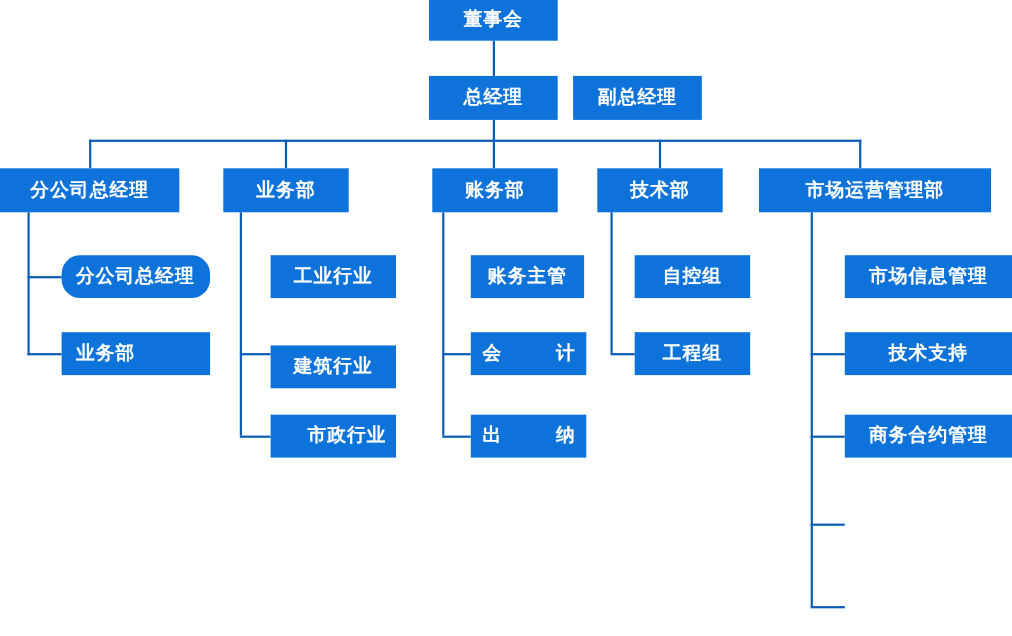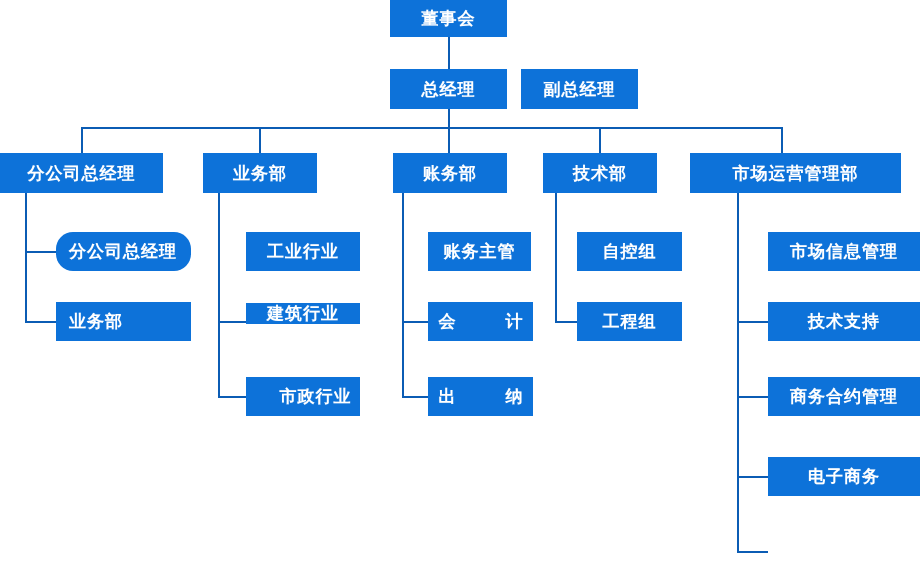--- a/index.html
+++ b/index.html
@@ -65,21 +65,21 @@
   <div class="hline" style="left:25px;top:321px;width:31px;"></div>
 
   <div class="node left" style="left:56px;top:232px;width:135px;height:39px;border-radius:17px;">分公司总经理</div>
   <div class="node left" style="left:56px;top:302px;width:135px;height:39px;">业务部</div>
 
   <div class="vline" style="left:218px;top:193px;height:203px;"></div>
   <div class="hline" style="left:218px;top:321px;width:28px;"></div>
   <div class="hline" style="left:218px;top:396px;width:28px;"></div>
 
   <div class="node" style="left:246px;top:232px;width:114px;height:39px;">工业行业</div>
-  <div class="node" style="left:246px;top:303px;width:114px;height:21px;">建筑行业</div>
+  <div class="node" style="left:246px;top:314px;width:114px;height:39px;">建筑行业</div>
   <div class="node" style="left:246px;top:377px;width:114px;height:39px;padding-left:25px;">市政行业</div>
 
   <div class="vline" style="left:402px;top:193px;height:203px;"></div>
   <div class="hline" style="left:402px;top:321px;width:26px;"></div>
   <div class="hline" style="left:402px;top:396px;width:26px;"></div>
 
   <div class="node" style="left:428px;top:232px;width:103px;height:39px;">账务主管</div>
   <div class="node spaced" style="left:428px;top:302px;width:105px;height:39px;">会 计</div>
   <div class="node spaced" style="left:428px;top:377px;width:105px;height:39px;">出 纳</div>
 
@@ -91,15 +91,14 @@
 
   <div class="vline" style="left:737px;top:193px;height:359px;"></div>
   <div class="hline" style="left:737px;top:321px;width:31px;"></div>
   <div class="hline" style="left:737px;top:396px;width:31px;"></div>
   <div class="hline" style="left:737px;top:476px;width:31px;"></div>
   <div class="hline" style="left:737px;top:551px;width:31px;"></div>
 
   <div class="node" style="left:768px;top:232px;width:152px;height:39px;">市场信息管理</div>
   <div class="node" style="left:768px;top:302px;width:152px;height:39px;">技术支持</div>
   <div class="node" style="left:768px;top:377px;width:152px;height:39px;">商务合约管理</div>
-  <div class="node" style="left:768px;top:457px;width:152px;height:39px;">电子商务</div>
 
 </div>
 
 </body></html>

